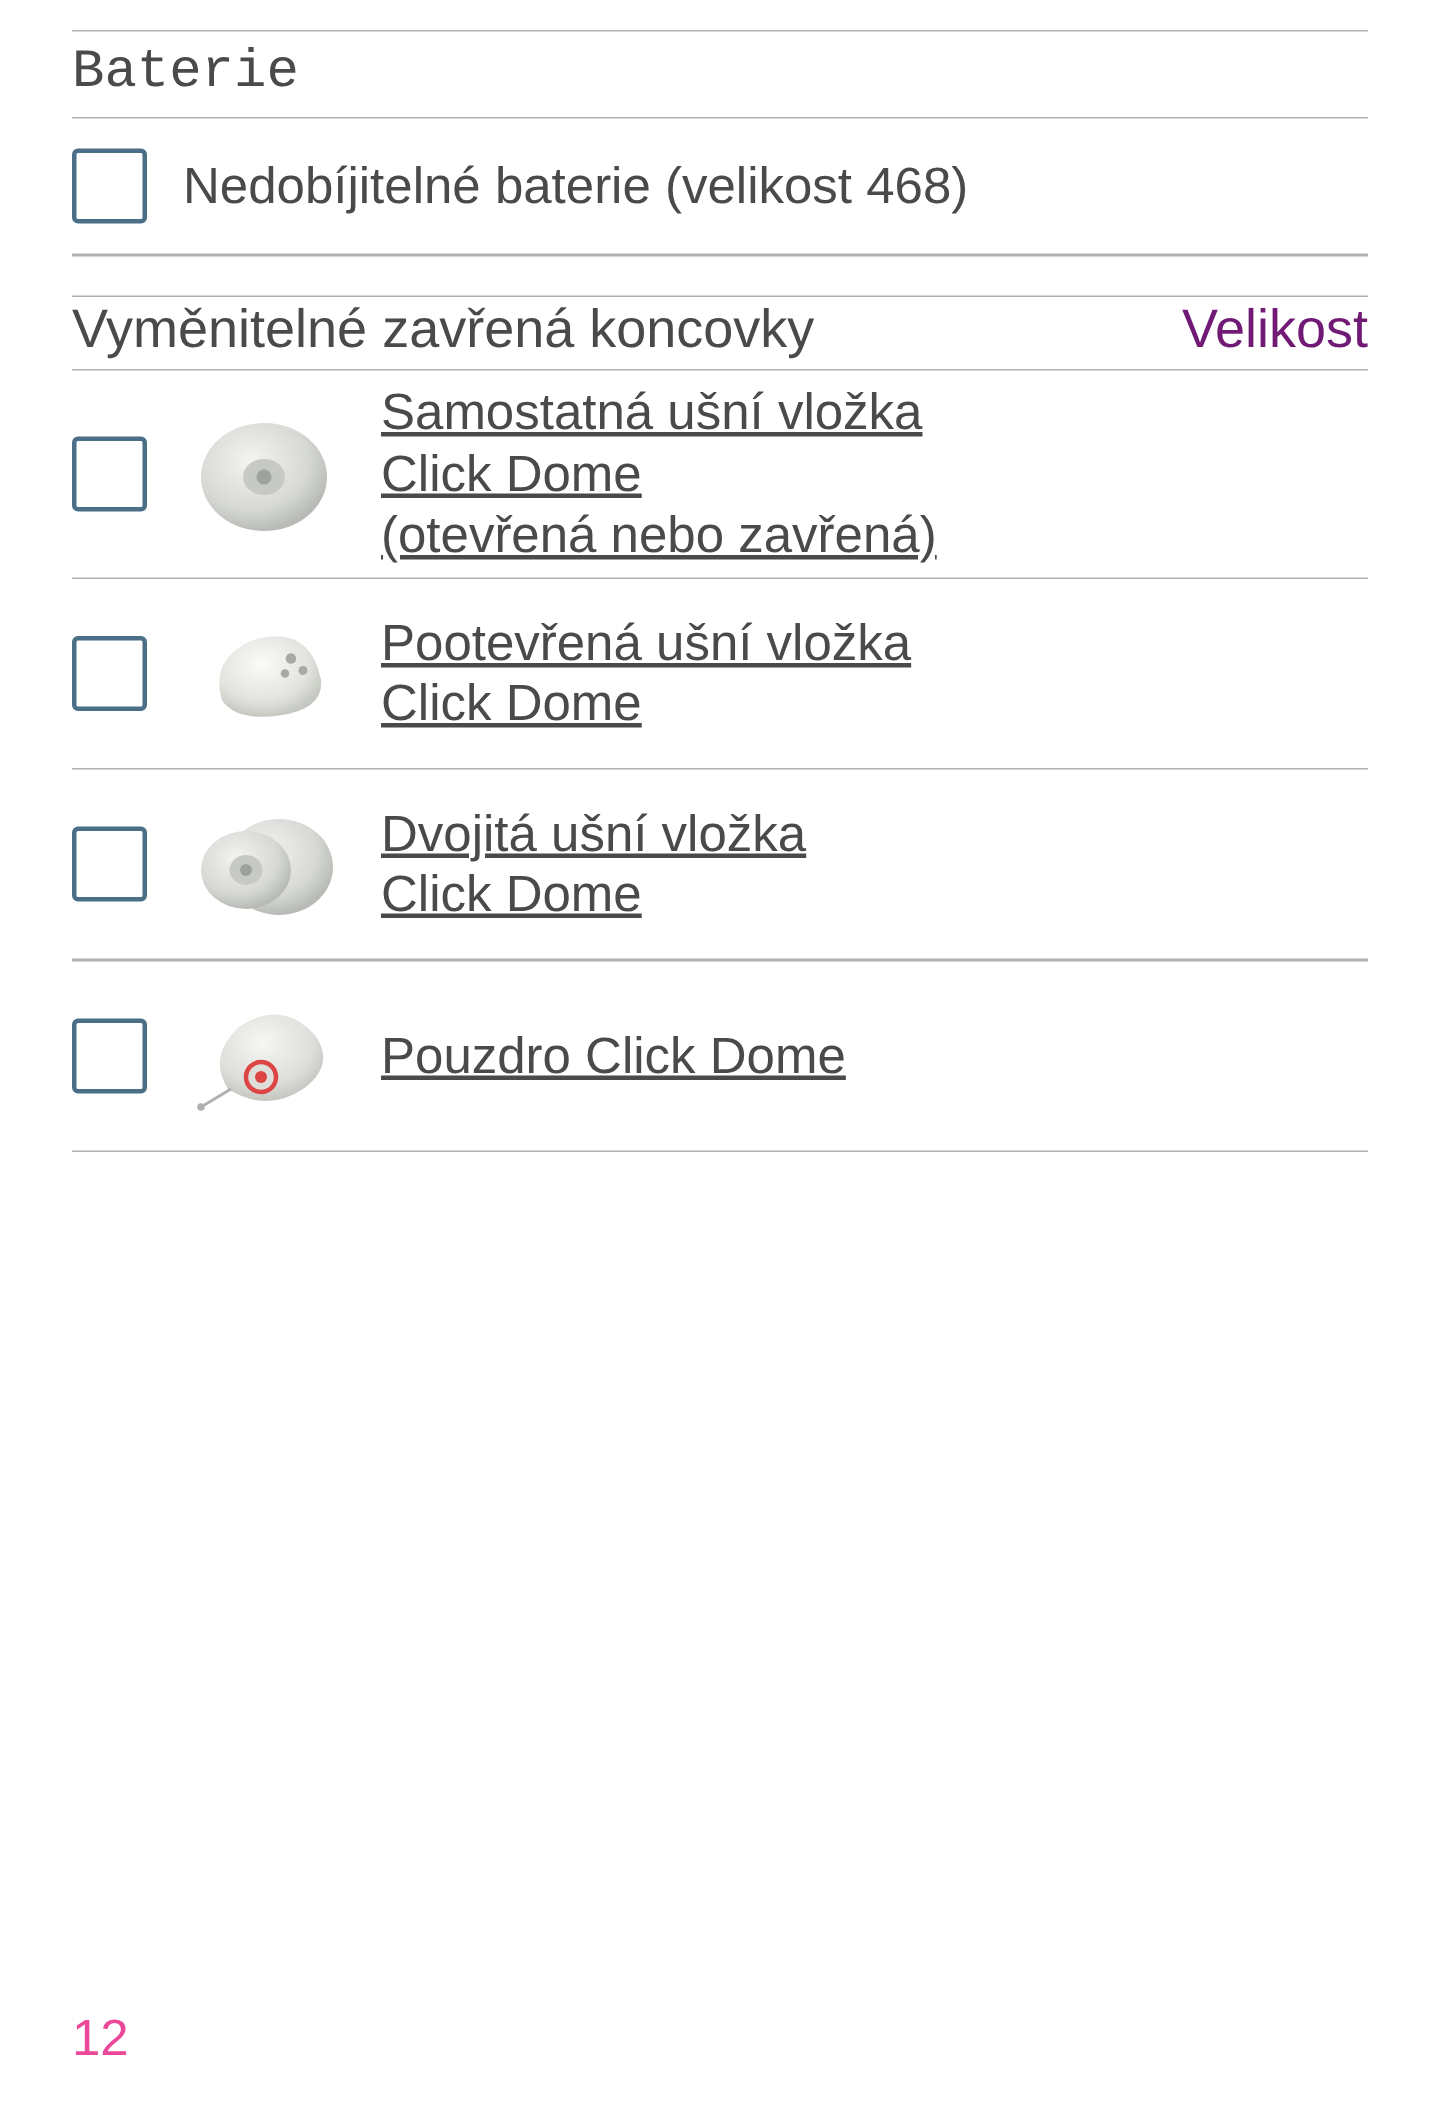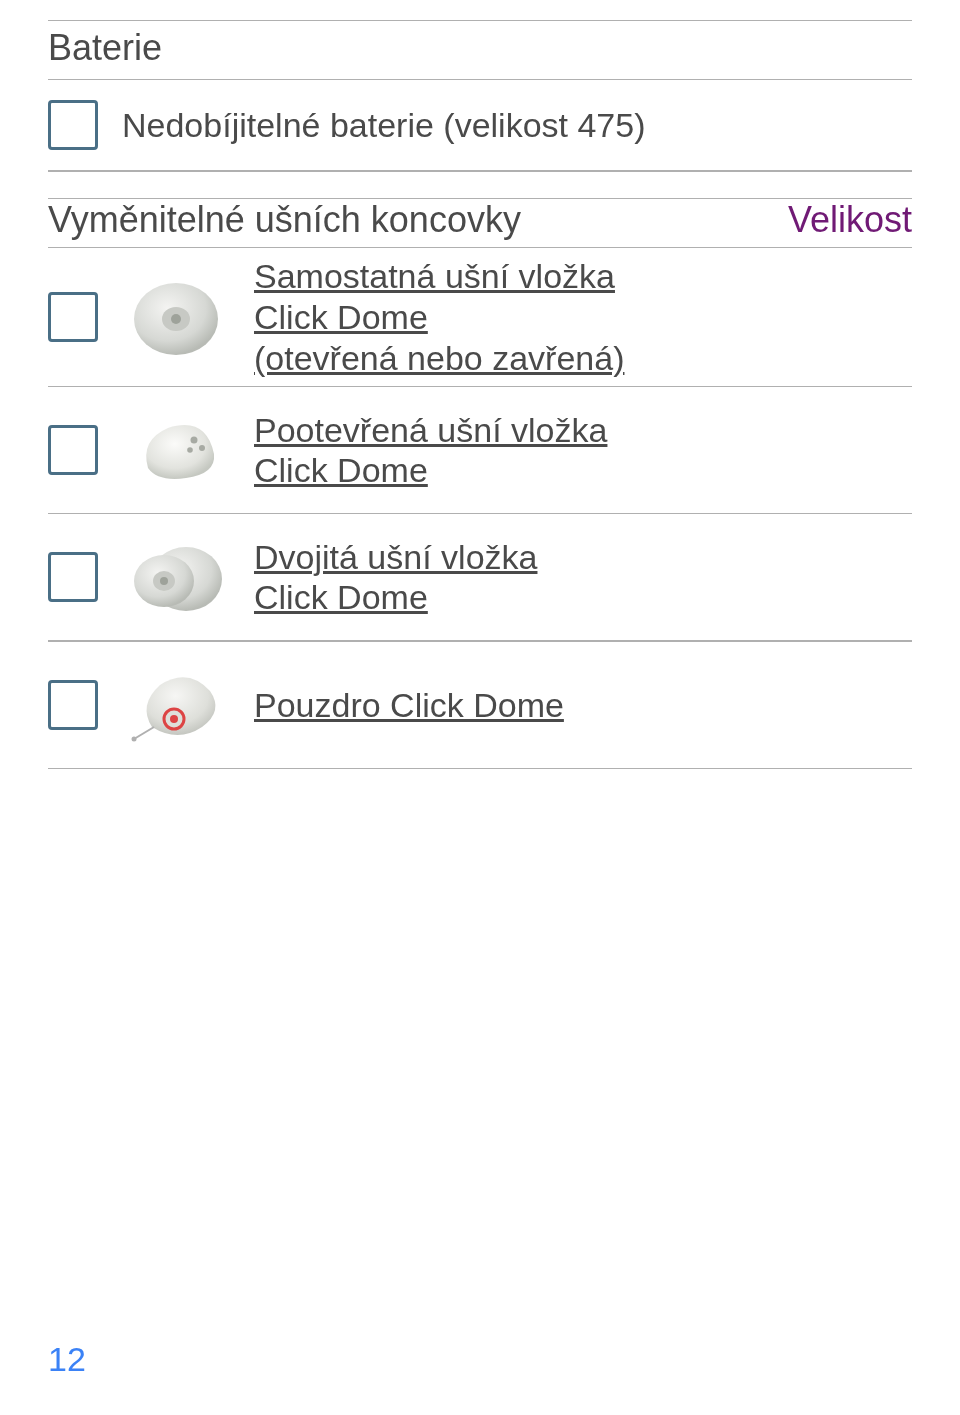--- a/index.html
+++ b/index.html
@@ -21,20 +21,21 @@
     color: #3a8ab8;
     font-weight: 600;
     font-size: 40px;
     margin: 0 0 28px 0;
   }
   .section-heading {
     color: #4a4a4a;
     font-size: 36px;
     font-weight: 400;
     margin: 6px 0 10px 0;
+    font-family: Liberation Mono, monospace;
   }
   .row-line {
     border-top: 1px solid #b0b0b0;
   }
   .row {
     display: flex;
     align-items: center;
     min-height: 74px;
     padding: 8px 0;
   }
@@ -81,50 +82,50 @@
   }
   .footer {
     position: absolute;
     bottom: 36px;
     left: 48px;
     display: flex;
     align-items: baseline;
   }
   .footer .pagenum {
     font-size: 34px;
-    color: #3b82f6;
+    color: #ec4899;
   }
   .footer .section {
     font-size: 34px;
     color: #3a8ab8;
   }
   .gap {
     height: 26px;
   }
 </style>
 </head>
 <body>
 
 <div class="page">
 
   <div class="row-line"></div>
   <div class="section-heading">Baterie</div>
   <div class="row-line"></div>
   <div class="row">
     <div class="checkbox"></div>
-    <div class="label">Nedobíjitelné baterie (velikost 475)</div>
+    <div class="label">Nedobíjitelné baterie (velikost 468)</div>
   </div>
   <div class="row-line"></div>
   <div class="row-line"></div>
 
   <div class="gap"></div>
 
   <div class="row-line"></div>
   <div class="header-row">
-    <div class="left">Vyměnitelné ušních koncovky</div>
+    <div class="left">Vyměnitelné zavřená koncovky</div>
     <div class="right">Velikost</div>
   </div>
   <div class="row-line"></div>
 
   <div class="row row-tall">
     <div class="checkbox"></div>
     <div class="img-slot">
       <svg width="96" height="88" viewBox="0 0 96 88">
         <defs>
           <radialGradient id="g1" cx="40%" cy="35%" r="65%">

